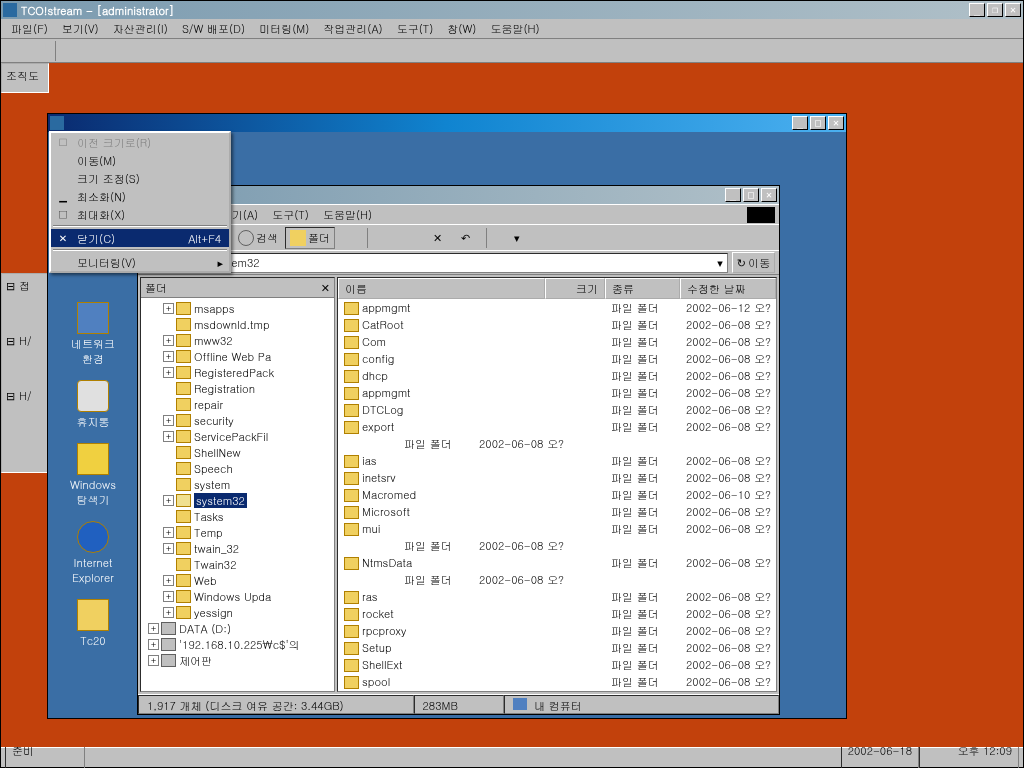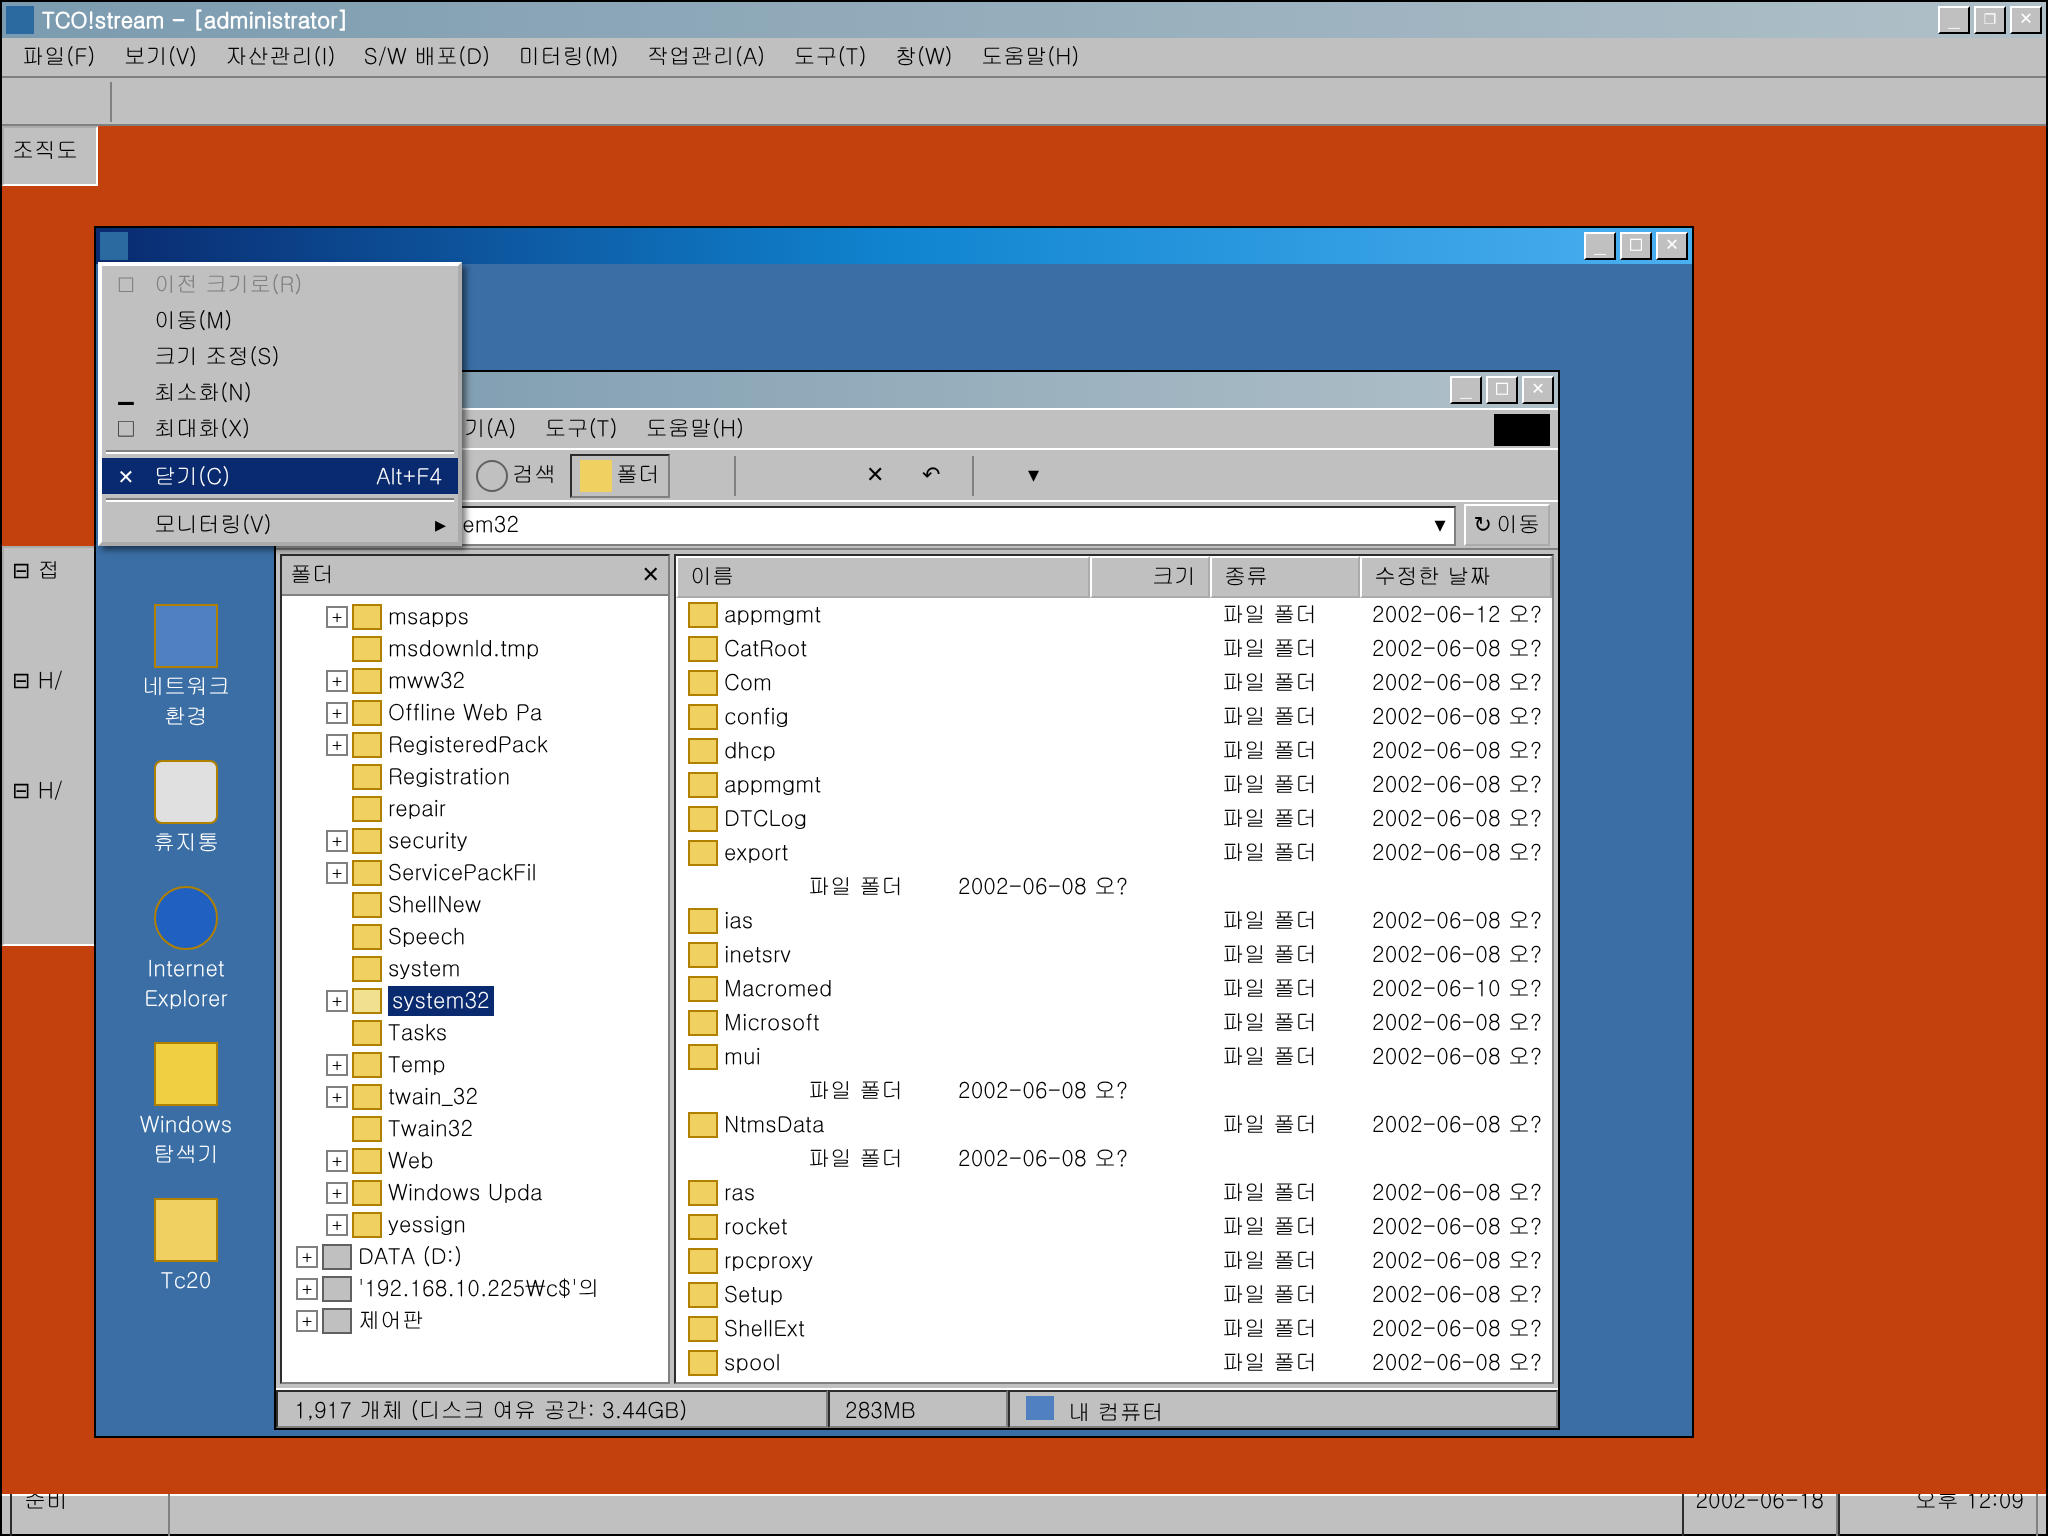--- a/index.html
+++ b/index.html
@@ -139,29 +139,29 @@
         <div class="desktop-icons" id="desktop-icons">
             <div class="dicon net">
               <div class="dimg"></div>
               <div style="white-space:pre-line;">네트워크
 환경</div>
             </div>
             <div class="dicon recycle">
               <div class="dimg"></div>
               <div style="white-space:pre-line;">휴지통</div>
             </div>
+            <div class="dicon search">
+              <div class="dimg"></div>
+              <div style="white-space:pre-line;">Windows
+탐색기</div>
+            </div>
             <div class="dicon ie">
               <div class="dimg"></div>
               <div style="white-space:pre-line;">Internet
 Explorer</div>
-            </div>
-            <div class="dicon search">
-              <div class="dimg"></div>
-              <div style="white-space:pre-line;">Windows
-탐색기</div>
             </div>
             <div class="dicon folder">
               <div class="dimg"></div>
               <div style="white-space:pre-line;">Tc20</div>
             </div>
           </div>
       </div>
     </div>
 
     <div class="ctx-menu">

